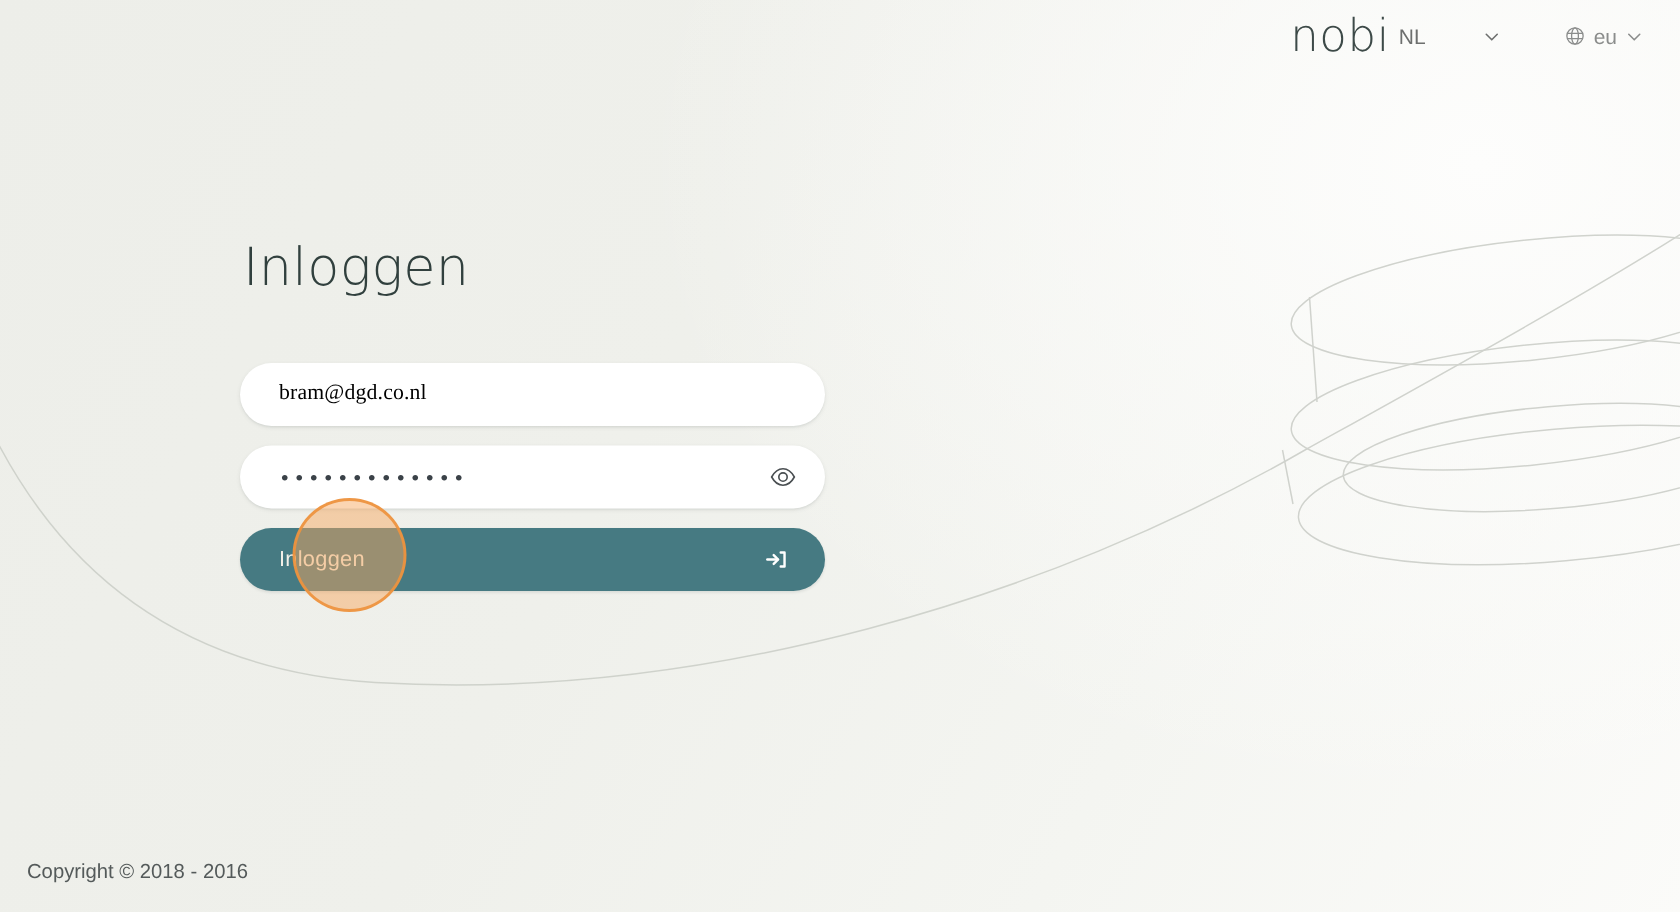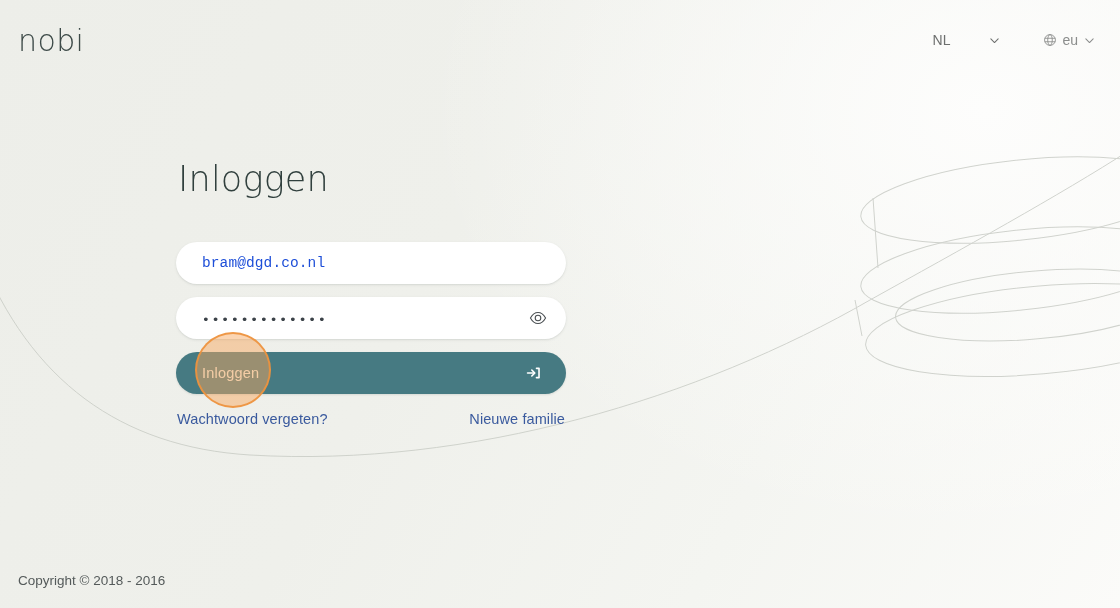--- a/index.html
+++ b/index.html
@@ -29,25 +29,25 @@
     position: absolute;
     inset: 0;
     width: 1120px;
     height: 608px;
     pointer-events: none;
   }
 
   
   .header {
     position: absolute;
-    top: 16px; left: 0; right: 0;
+    top: 0; left: 0; right: 0;
     height: 46px;
     display: flex;
     align-items: center;
-    justify-content: space-between;
+    justify-content: flex-end;
     padding: 0 18px 0 18px;
     box-sizing: border-box;
     z-index: 5;
   }
   .brand {
     font-family: "DejaVu Sans", sans-serif;
     font-size: 30px;
     font-weight: 300;
     letter-spacing: 0.4px;
     color: #3d4a48;
@@ -83,21 +83,21 @@
   .chev {
     display: inline-block;
     width: 13px;
     height: 13px;
   }
   .globe-icon { display:inline-block; width:14px; height:14px; }
 
   
   .form-wrap {
     position: absolute;
-    left: 176px;
+    left: 160px;
     top: 160px;
     width: 390px;
     z-index: 4;
   }
   .title {
     font-family: "DejaVu Sans", sans-serif;
     font-size: 35px;
     font-weight: 300;
     color: #31403e;
     margin: 0 0 43px 2px;
@@ -112,23 +112,23 @@
     box-shadow: 0 1px 3px rgba(60,70,70,0.10), 0 1px 1px rgba(60,70,70,0.05);
     display: flex;
     align-items: center;
     margin-bottom: 13px;
     box-sizing: border-box;
   }
   .field input {
     border: none;
     outline: none;
     background: transparent;
-    font-family: Liberation Mono, monospace;
+    font-family: Liberation Serif, serif;
     font-size: 14.5px;
-    color: #1d4ed8;
+    color: #000000;
     padding: 0 44px 0 26px;
     width: 100%;
     height: 100%;
     box-sizing: border-box;
     letter-spacing: 0.1px;
   }
   .field input::placeholder { color: #9aa0a0; }
   .pw-dots {
     font-family: "DejaVu Sans", sans-serif;
     font-size: 13px;
@@ -297,23 +297,19 @@
       <span class="label">Inloggen</span>
       <span class="arrow">
         <svg width="17" height="17" viewBox="0 0 20 20" fill="none" stroke="#ffffff" stroke-width="1.9" stroke-linecap="round" stroke-linejoin="round">
           <path d="M3 10 H11"></path>
           <path d="M8 6.5 L11.5 10 L8 13.5"></path>
           <path d="M13.5 4.5 H16.5 V15.5 H13.5"></path>
         </svg>
       </span>
     </button>
 
-    <div class="links-row">
-      <a class="link" href="#">Wachtwoord vergeten?</a>
-      <a class="link" href="#">Nieuwe familie</a>
-    </div>
   </div>
 
   <div class="cursor-highlight"></div>
 
   <div class="footer">Copyright © 2018 - 2016</div>
 
 </div>
 
 </body></html>

